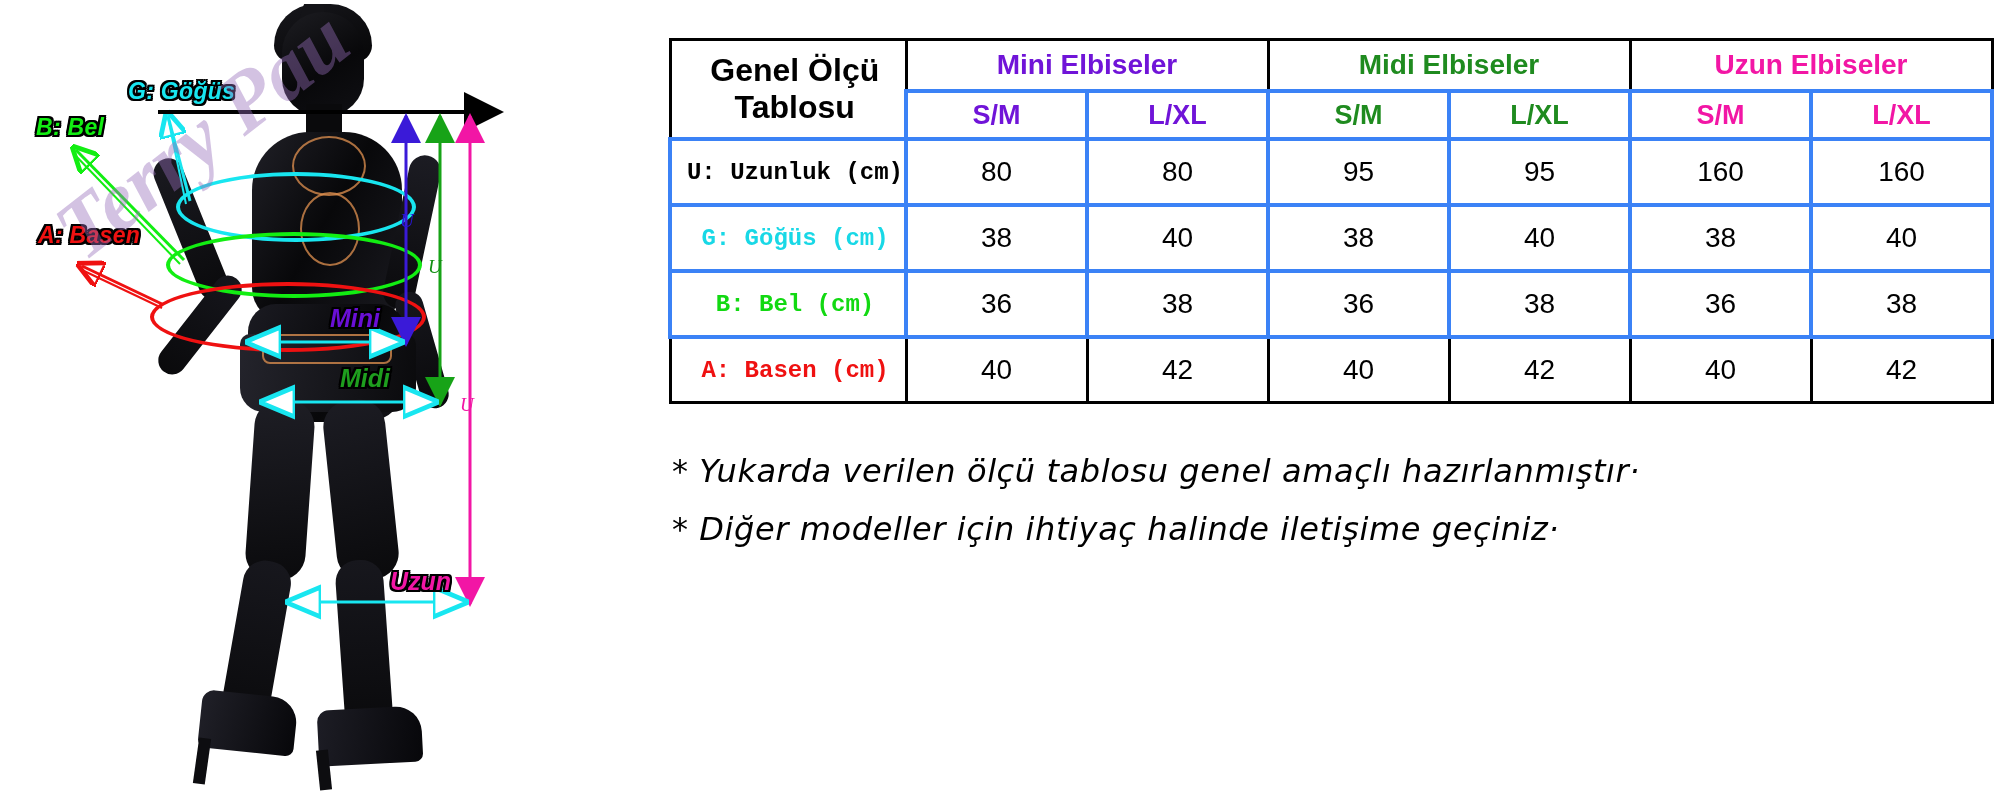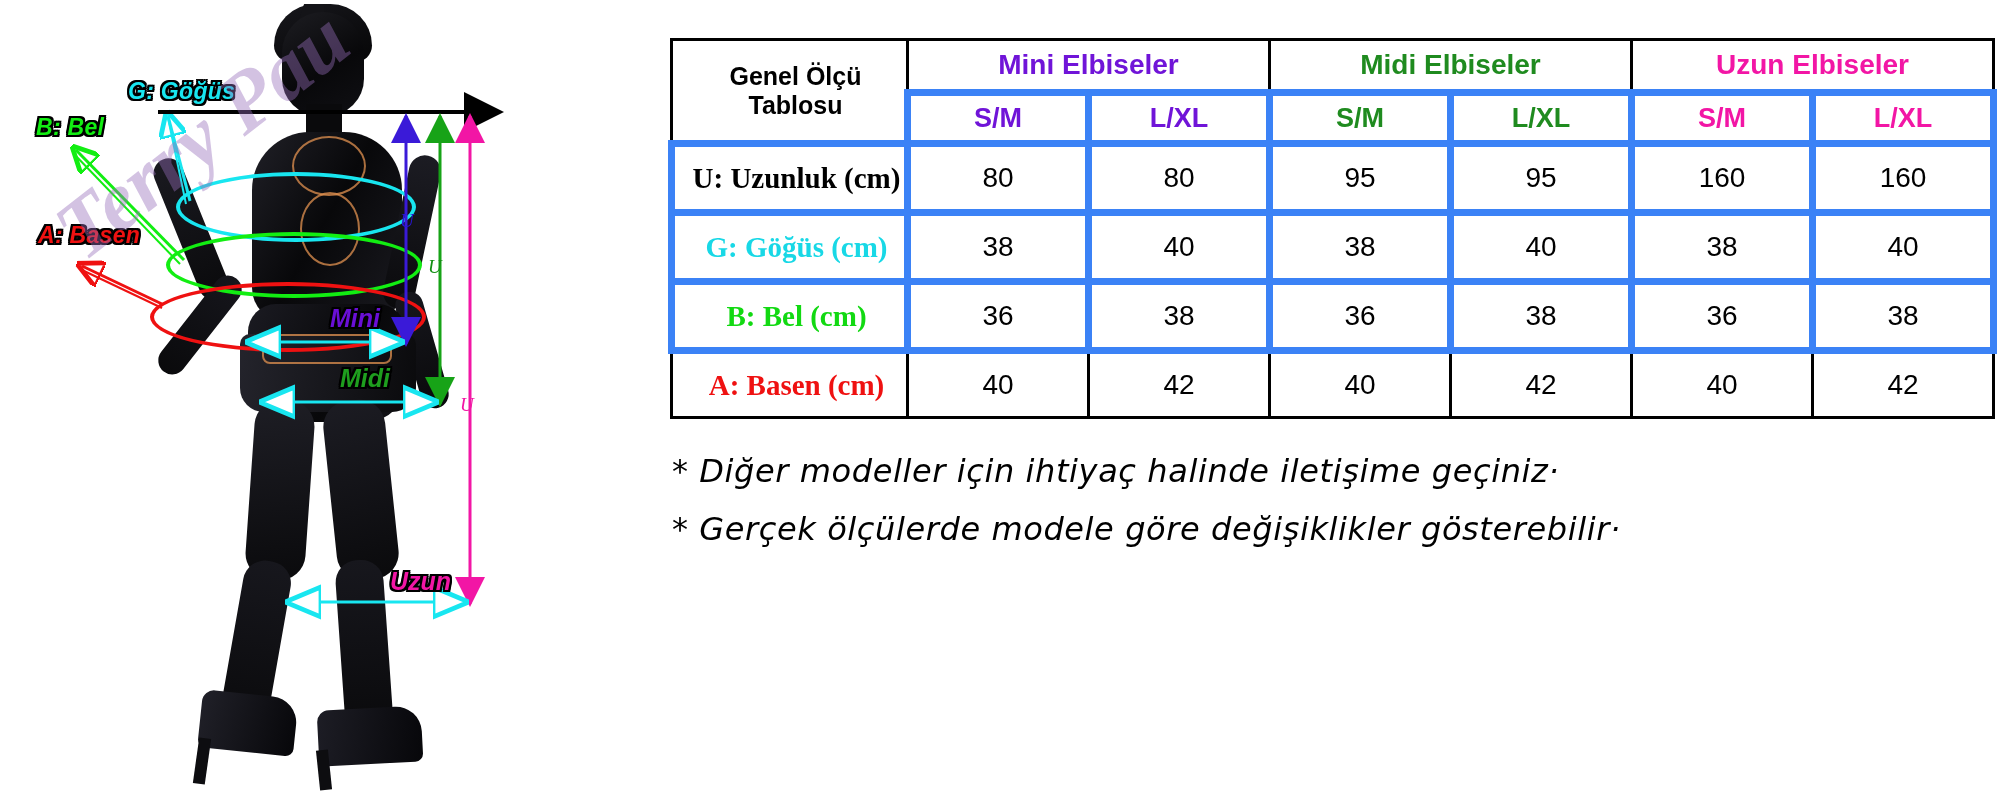--- a/index.html
+++ b/index.html
@@ -85,35 +85,35 @@
              font-family:"Liberation Serif",serif;font-style:italic;font-weight:bold;
              font-size:84px;color:rgba(150,110,185,.42);
              transform:rotate(-38deg);transform-origin:left top;white-space:nowrap;
              pointer-events:none;}
 
   
   #right-panel{position:absolute;left:660px;top:0;width:1350px;height:811px;}
 
   table.size-table{position:absolute;left:8px;top:38px;width:1320px;
                    border-collapse:collapse;table-layout:fixed;background:#fff;}
-  table.size-table td,table.size-table th{border:7px solid #3b82f6;text-align:center;
+  table.size-table td,table.size-table th{border:4px solid #3b82f6;text-align:center;
                    vertical-align:middle;padding:0;}
   .outer-border{border:3px solid #000 !important;}
 
-  .corner-cell{font-family:"Liberation Sans",sans-serif;font-weight:bold;font-size:25px;
+  .corner-cell{font-family:"Liberation Sans",sans-serif;font-weight:bold;font-size:32px;
                color:#000;text-align:left;padding-left:14px !important;width:236px;}
   .grp-head{font-family:"Liberation Sans",sans-serif;font-weight:bold;font-size:28px;height:48px;}
   .grp-mini{color:#7014d8;}
   .grp-midi{color:#1f8b1f;}
   .grp-uzun{color:#f216a5;}
   .sub-head{font-family:"Liberation Sans",sans-serif;font-weight:bold;font-size:27px;height:44px;}
   .sub-mini{color:#7014d8;}
   .sub-midi{color:#1f8b1f;}
   .sub-uzun{color:#f216a5;}
-  .row-label{font-family:Liberation Serif, serif;font-weight:bold;font-size:29px;
+  .row-label{font-family:Liberation Mono, monospace;font-weight:bold;font-size:24px;
              text-align:left;padding-left:14px !important;height:62px;}
   .rl-u{color:#000;}
   .rl-g{color:#18d8e6;}
   .rl-b{color:#12d912;}
   .rl-a{color:#ef1111;}
   .val-cell{font-family:"Liberation Sans",sans-serif;font-size:28px;color:#000;height:62px;}
 
   .notes{position:absolute;left:12px;top:452px;width:1320px;}
   .note-line{font-family:"DejaVu Sans",sans-serif;font-style:italic;font-size:32px;
              color:#000;letter-spacing:.6px;margin-bottom:20px;white-space:nowrap;}
@@ -304,18 +304,18 @@
           <td class="val-cell outer-border">42</td>
           <td class="val-cell outer-border">40</td>
           <td class="val-cell outer-border">42</td>
           <td class="val-cell outer-border">40</td>
           <td class="val-cell outer-border">42</td>
         </tr>
       </tbody>
     </table>
 
     <div class="notes">
+      <div class="note-line">* Yukarda verilen ölçü tablosu genel amaçlı hazırlanmıştır·</div>
       <div class="note-line">* Diğer modeller için ihtiyaç halinde iletişime geçiniz·</div>
-      <div class="note-line">* Gerçek ölçülerde modele göre değişiklikler  gösterebilir·</div>
     </div>
 
   </div>
 </div>
 
 </body></html>

